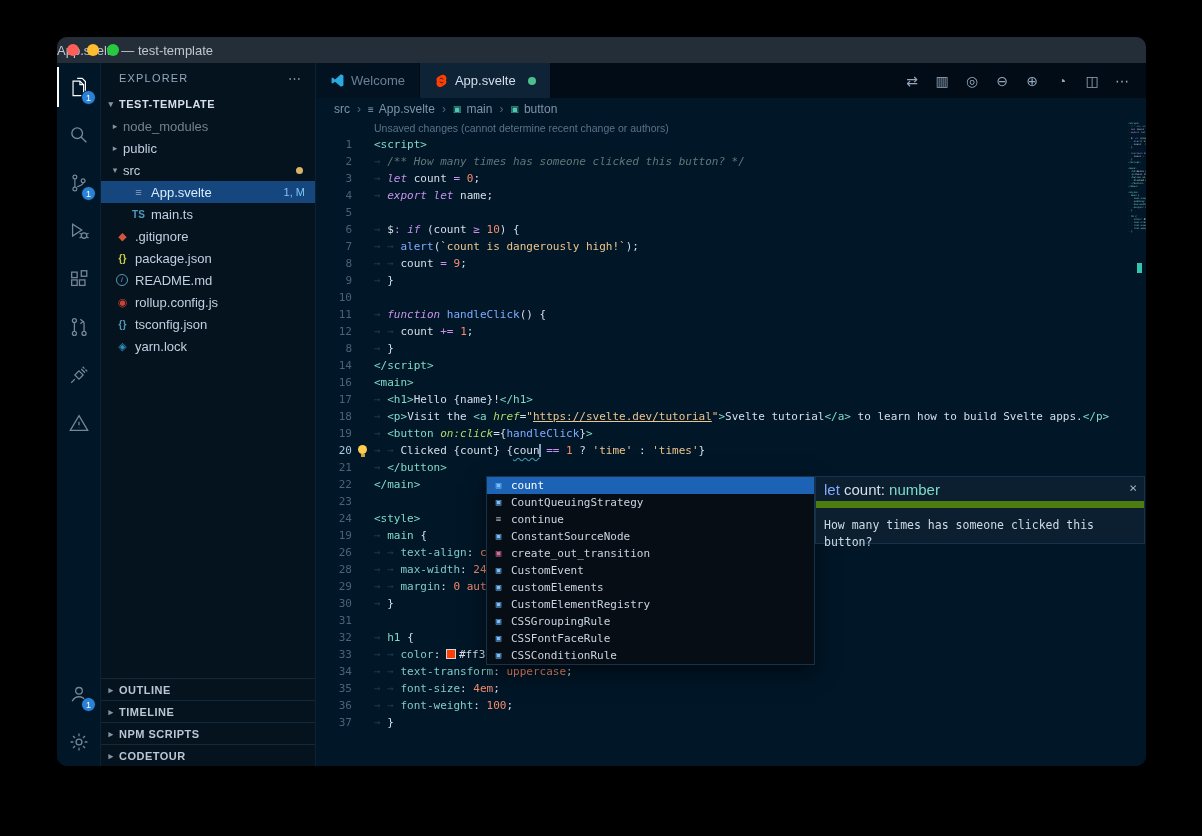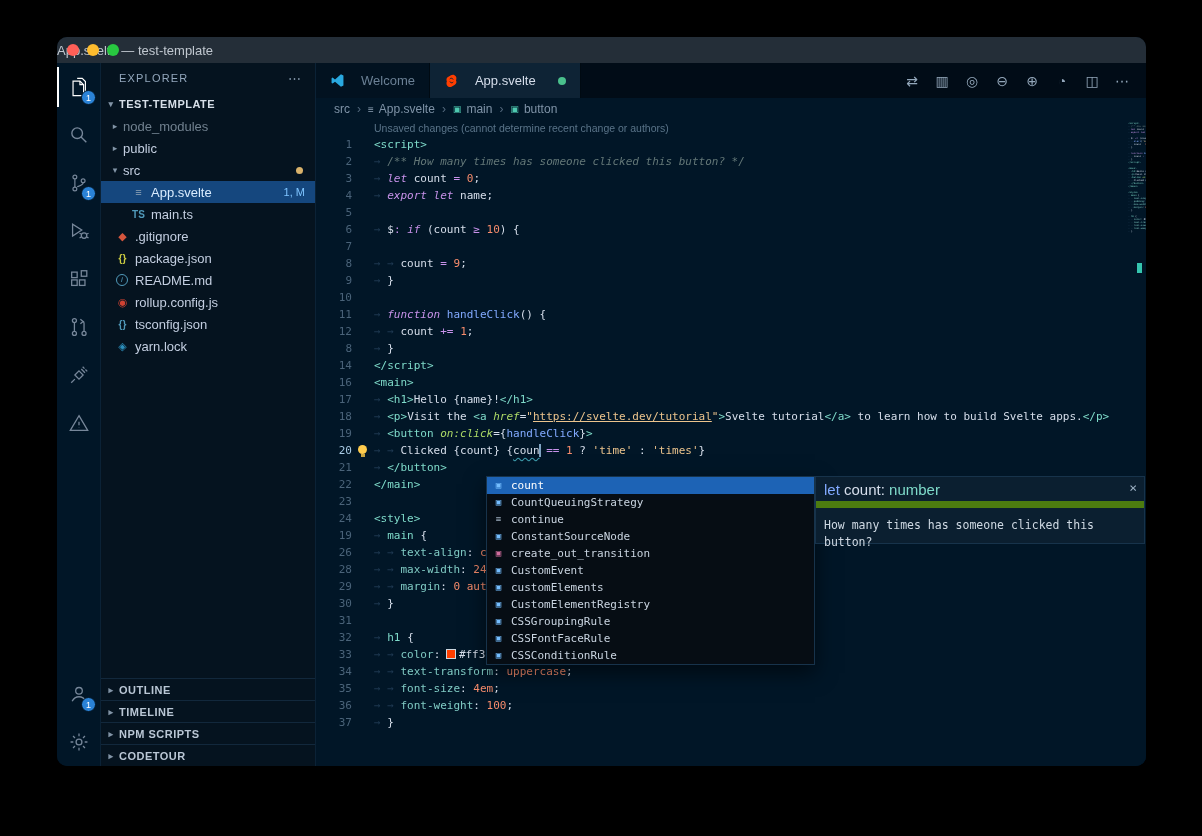--- a/index.html
+++ b/index.html
@@ -35,21 +35,21 @@
   .fi.small{font-size:10px;font-weight:bold}
   .fi.circ{width:12px;height:12px;line-height:10px;border:1px solid #519aba;border-radius:50%;font-size:8px;font-style:italic;margin-left:1px;margin-right:7px}
   .badge-txt{margin-left:auto;padding-right:10px;font-size:11px;color:#7fc5ff}
   .dot{margin-left:auto;margin-right:12px;width:7px;height:7px;border-radius:50%;background:#d9b26b}
   .panels{margin-top:auto;flex:0 0 auto}
   .panel{height:22px;display:flex;align-items:center;border-top:1px solid #12283c;font-size:11px;font-weight:bold;letter-spacing:.5px;color:#bac7d5;padding-left:4px;cursor:pointer}
   
   .editor{flex:1;display:flex;flex-direction:column;min-width:0;background:#011627}
   .tabbar{height:35px;background:#010c17;display:flex;align-items:stretch;flex:0 0 auto}
   .tabs{display:flex}
-  .tab{display:flex;align-items:center;gap:16px;padding:0 14px;font-size:13px;color:#6b8095;background:#021220;border-right:1px solid #000a12;cursor:pointer}
+  .tab{display:flex;align-items:center;gap:6px;padding:0 14px;font-size:13px;color:#6b8095;background:#021220;border-right:1px solid #000a12;cursor:pointer}
   .tab.active{background:#0e2335;color:#d6deeb}
   .tab svg{width:15px;height:15px}
   .dirty{width:8px;height:8px;border-radius:50%;background:#4ac08c;margin-left:6px}
   .tab-actions{margin-left:auto;display:flex;align-items:center;gap:2px;padding-right:10px}
   .ta{width:28px;height:26px;display:flex;align-items:center;justify-content:center;color:#93a7ba;font-size:14px;cursor:pointer;border-radius:4px}
   .breadcrumbs{height:22px;display:flex;align-items:center;padding-left:18px;font-size:12px;color:#7f93a7;gap:7px;flex:0 0 auto}
   .bc{display:flex;align-items:center;gap:5px;cursor:pointer}
   .bc .sym{font-size:9px;color:#4ec9b0}
   .bc .filei{font-size:10px;color:#8ea2b5}
   .bc-sep{color:#53687d;font-size:12px}
@@ -333,21 +333,21 @@
         </div>
       <div class="codewrap">
         <div class="notice">Unsaved changes (cannot determine recent change or authors)</div>
         <div id="code-lines">
             <div class="line"><span class="ln">1</span><span class="lc"><span class="tag">&lt;script&gt;</span></span></div>
             <div class="line"><span class="ln">2</span><span class="lc"><span class="ws">→ </span><span class="cmt">/** How many times has someone clicked this button? */</span></span></div>
             <div class="line"><span class="ln">3</span><span class="lc"><span class="ws">→ </span><span class="kw">let </span><span class="t">count </span><span class="op">= </span><span class="num">0</span><span class="t">;</span></span></div>
             <div class="line"><span class="ln">4</span><span class="lc"><span class="ws">→ </span><span class="kw">export let </span><span class="t">name</span><span class="t">;</span></span></div>
             <div class="line"><span class="ln">5</span><span class="lc"></span></div>
             <div class="line"><span class="ln">6</span><span class="lc"><span class="ws">→ </span><span class="t">$</span><span class="op">: </span><span class="kw">if </span><span class="t">(count </span><span class="op">≥ </span><span class="num">10</span><span class="t">) {</span></span></div>
-            <div class="line"><span class="ln">7</span></div>
+            <div class="line"><span class="ln">7</span><span class="lc"><span class="ws">→ → </span><span class="fn">alert</span><span class="t">(</span><span class="str">`count is dangerously high!`</span><span class="t">);</span></span></div>
             <div class="line"><span class="ln">8</span><span class="lc"><span class="ws">→ → </span><span class="t">count </span><span class="op">= </span><span class="num">9</span><span class="t">;</span></span></div>
             <div class="line"><span class="ln">9</span><span class="lc"><span class="ws">→ </span><span class="t">}</span></span></div>
             <div class="line"><span class="ln">10</span><span class="lc"></span></div>
             <div class="line"><span class="ln">11</span><span class="lc"><span class="ws">→ </span><span class="kw">function </span><span class="fn">handleClick</span><span class="t">() {</span></span></div>
             <div class="line"><span class="ln">12</span><span class="lc"><span class="ws">→ → </span><span class="t">count </span><span class="op">+= </span><span class="num">1</span><span class="t">;</span></span></div>
             <div class="line"><span class="ln">8</span><span class="lc"><span class="ws">→ </span><span class="t">}</span></span></div>
             <div class="line"><span class="ln">14</span><span class="lc"><span class="tag">&lt;/script&gt;</span></span></div>
             <div class="line"><span class="ln">16</span><span class="lc"><span class="tag">&lt;main&gt;</span></span></div>
             <div class="line"><span class="ln">17</span><span class="lc"><span class="ws">→ </span><span class="tag">&lt;h1&gt;</span><span class="t">Hello {name}!</span><span class="tag">&lt;/h1&gt;</span></span></div>
             <div class="line"><span class="ln">18</span><span class="lc"><span class="ws">→ </span><span class="tag">&lt;p&gt;</span><span class="t">Visit the </span><span class="tag">&lt;a </span><span class="attr">href</span><span class="t">=</span><span class="str">"</span><span class="link">https://svelte.dev/tutorial</span><span class="str">"</span><span class="tag">&gt;</span><span class="t">Svelte tutorial</span><span class="tag">&lt;/a&gt;</span><span class="t"> to learn how to build Svelte apps.</span><span class="tag">&lt;/p&gt;</span></span></div>

